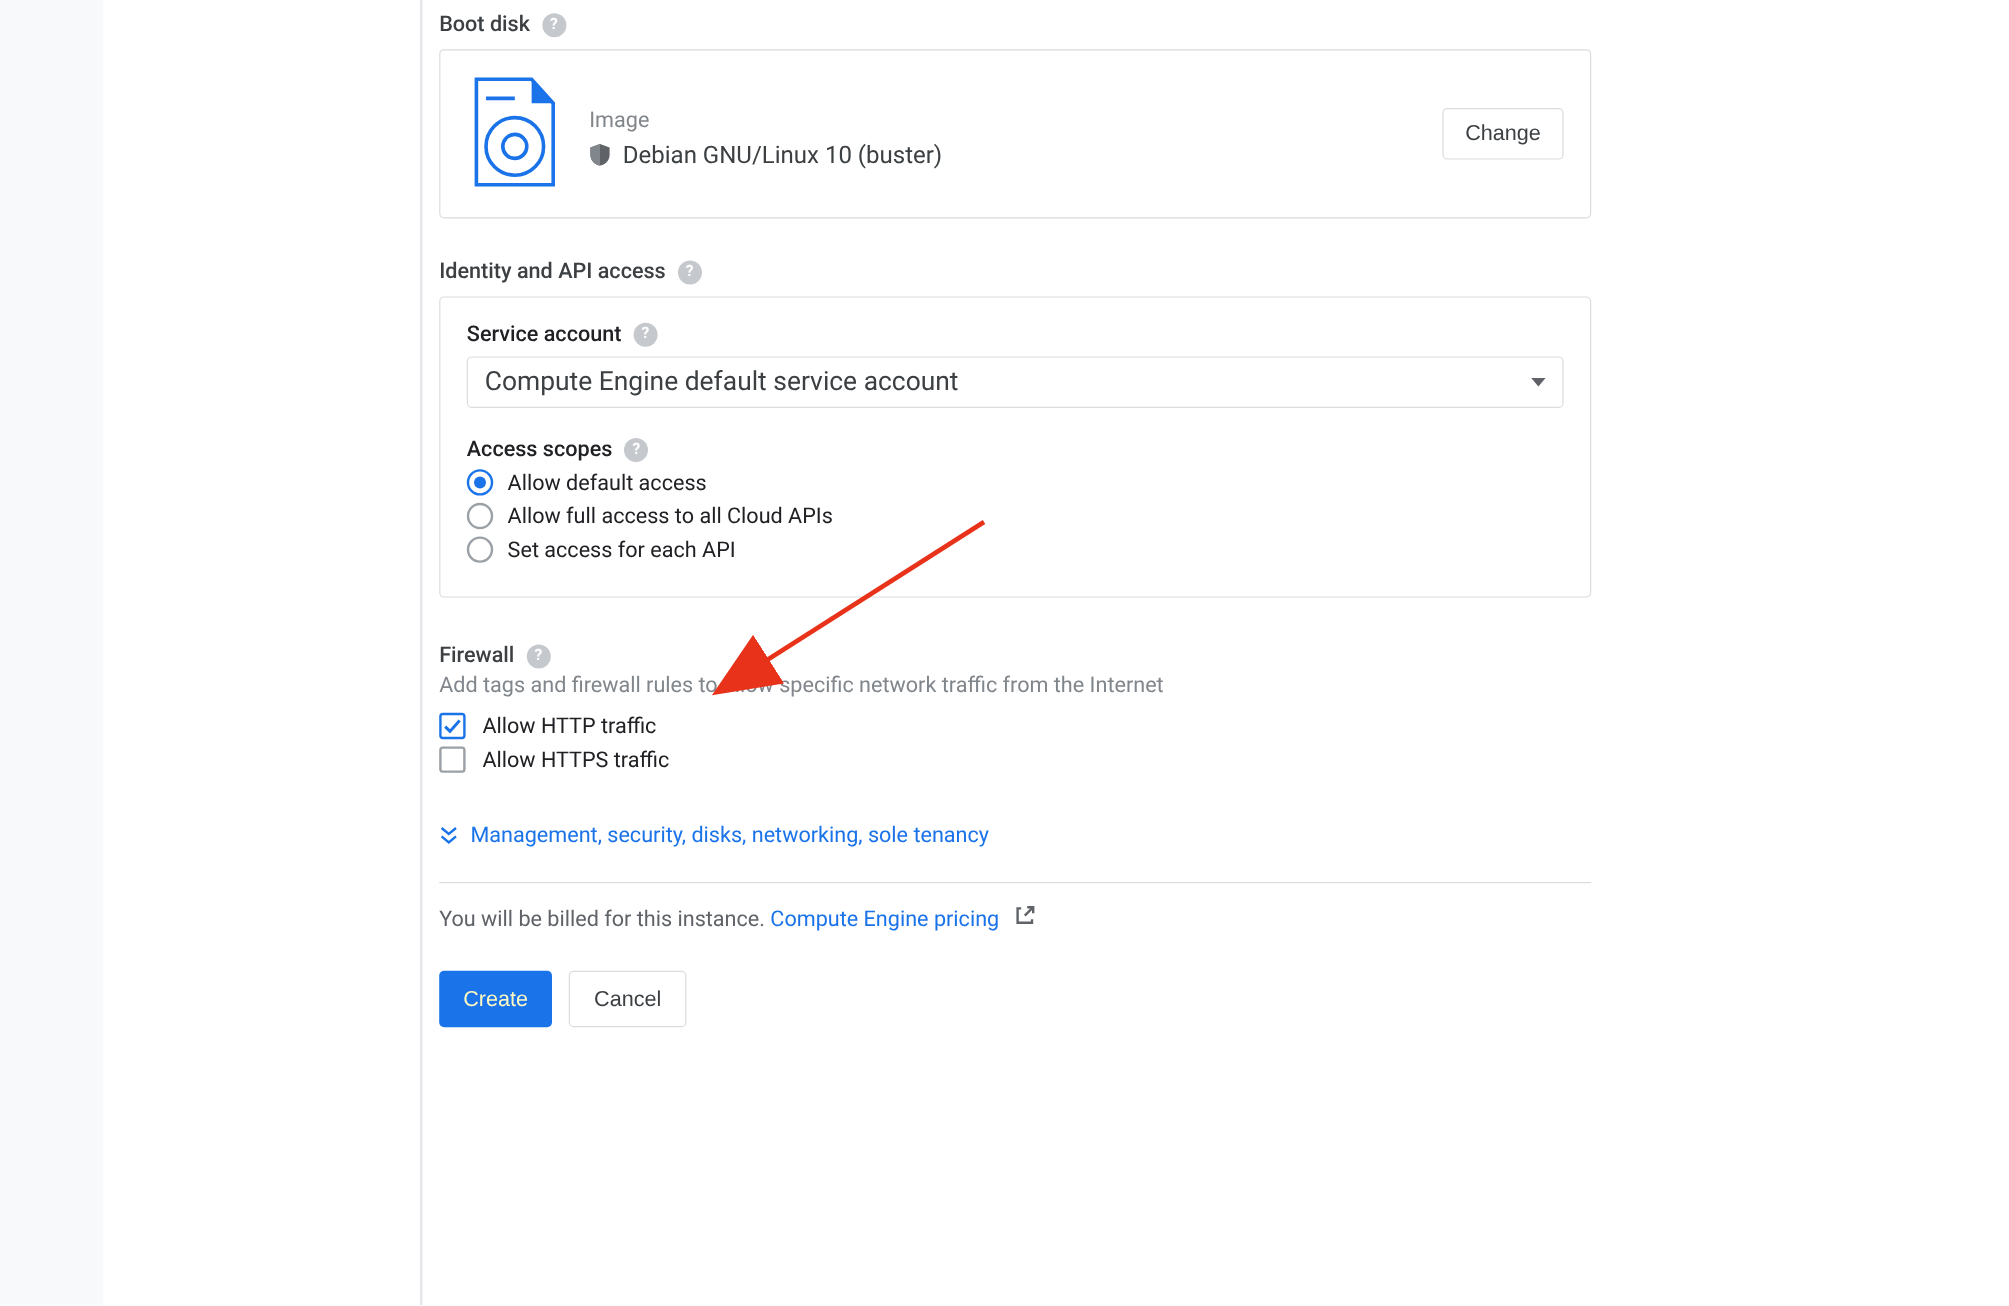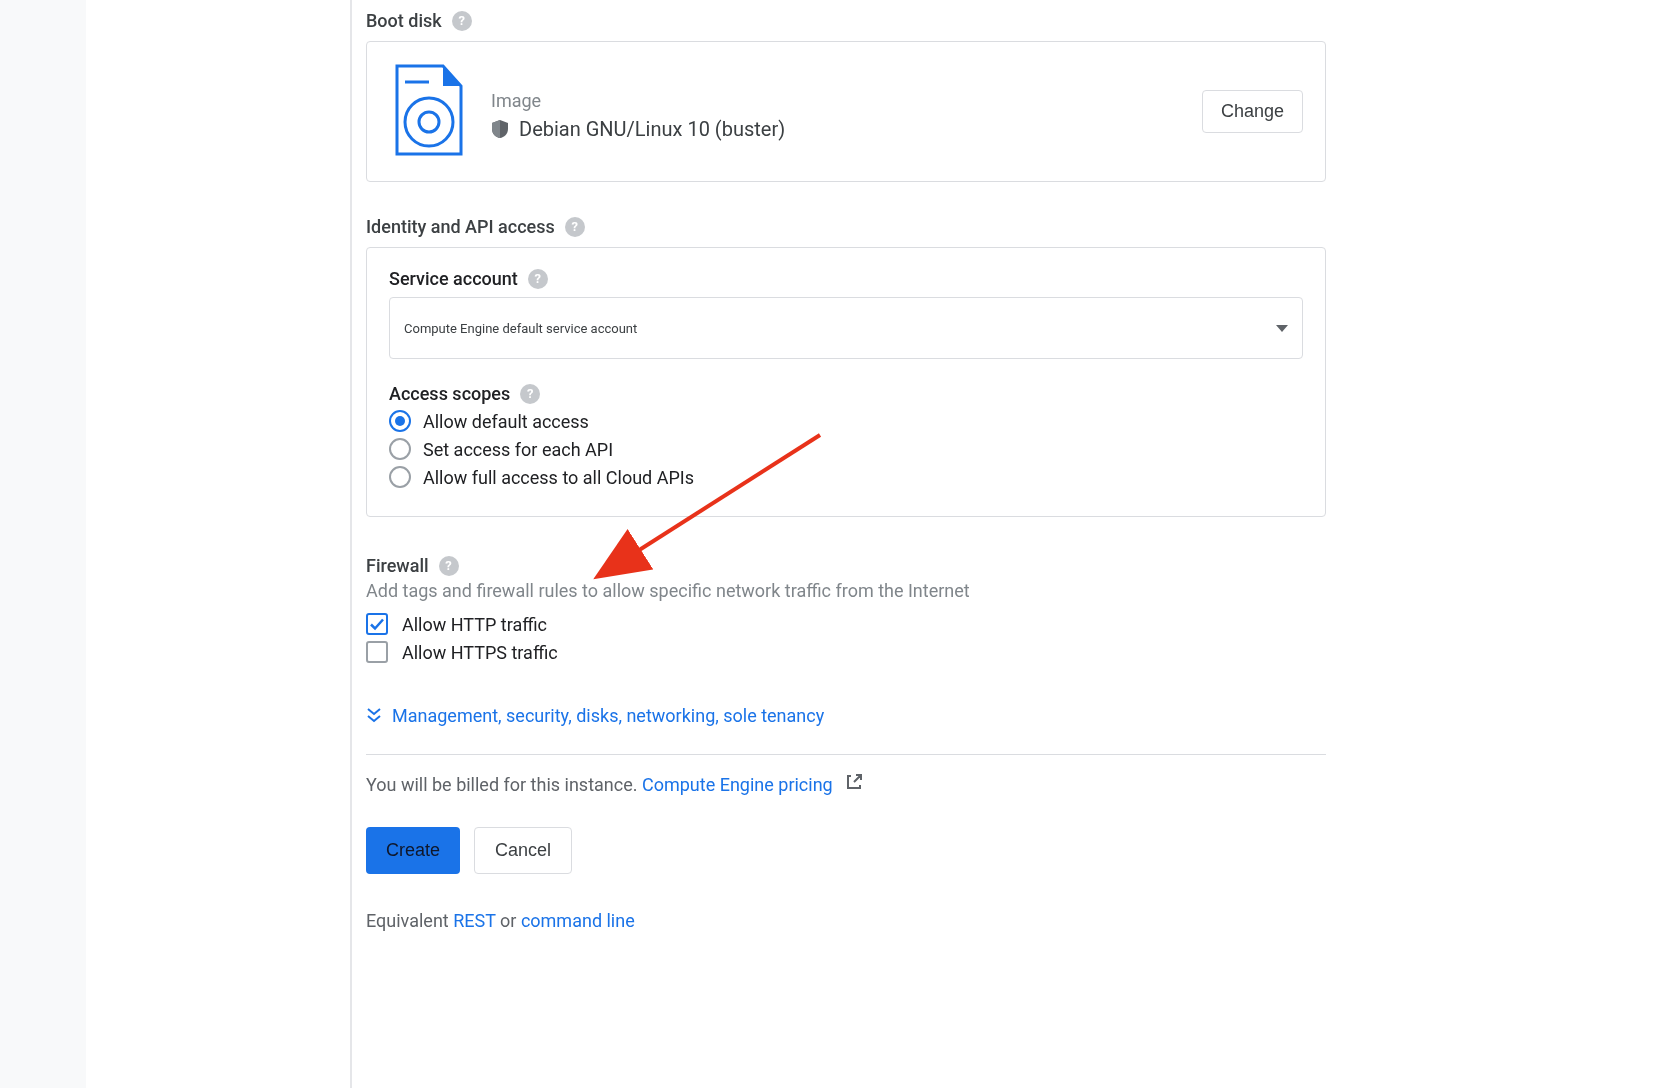--- a/index.html
+++ b/index.html
@@ -58,22 +58,22 @@
   
   .id-card {
     border:1px solid #dadce0; border-radius:4px;
     padding:20px 22px 28px 22px; margin-top:10px;
   }
   .field-label {
     font-size:18px; font-weight:500; display:flex; align-items:center; gap:10px;
   }
   .select {
     margin-top:8px; border:1px solid #dadce0; border-radius:4px;
-    height:62px; display:flex; align-items:center; justify-content:space-between;
-    padding:4px 14px; font-size:13px; color:#3c4043; cursor:pointer;
+    height:43px; display:flex; align-items:center; justify-content:space-between;
+    padding:4px 14px; font-size:22px; color:#3c4043; cursor:pointer;
   }
   .caret { width:0; height:0; border-left:6px solid transparent; border-right:6px solid transparent; border-top:7px solid #5f6368;}
   .scopes { margin-top:24px; }
   .radio-row { display:flex; align-items:center; gap:12px; margin-top:6px; font-size:18px;}
   .radio {
     width:22px; height:22px; border:2px solid #9aa0a6; border-radius:50%;
     display:inline-flex; align-items:center; justify-content:center; cursor:pointer;
   }
   .radio.selected { border-color:#1a73e8; }
   .radio.selected::after { content:""; width:10px; height:10px; background:#1a73e8; border-radius:50%; }
@@ -95,21 +95,21 @@
   .expander .chevs svg { display:block; }
 
   .hr { height:1px; background:#dadce0; margin-top:28px; }
 
   .billing { margin-top:18px; font-size:18px; color:#5f6368;}
   .link { color:#1a73e8; cursor:pointer; }
   .ext { display:inline-block; margin-left:8px; color:#5f6368;}
 
   .btn-row { display:flex; gap:14px; margin-top:32px; }
   .btn-primary {
-    background:#1a73e8; color:#0f172a; border:none; border-radius:4px;
+    background:#1a73e8; color:#fef9c3; border:none; border-radius:4px;
     font-size:18px; padding:0 20px; cursor:pointer;
   }
   .btn-secondary {
     background:#fff; color:#3c4043; border:1px solid #dadce0; border-radius:4px;
     font-size:18px; padding:12px 20px; cursor:pointer;
   }
 
   .equiv { margin-top:36px; font-size:18px; color:#5f6368; }
 
   
@@ -172,25 +172,25 @@
           <div class="field-label">
             <span>Access scopes</span>
             <span class="help">?</span>
           </div>
           <div class="radio-row">
             <span class="radio selected"></span>
             <span>Allow default access</span>
           </div>
           <div class="radio-row">
             <span class="radio"></span>
-            <span>Set access for each API</span>
+            <span>Allow full access to all Cloud APIs</span>
           </div>
           <div class="radio-row">
             <span class="radio"></span>
-            <span>Allow full access to all Cloud APIs</span>
+            <span>Set access for each API</span>
           </div>
         </div>
       </div>
     </div>
 
     <div class="firewall">
       <div class="section-title">
         <span>Firewall</span>
         <span class="help">?</span>
       </div>
@@ -231,23 +231,20 @@
             <path d="M6 3 H3 V15 H15 V12 M9 9 L16 2 M11 2 H16 V7" fill="none" stroke="#5f6368" stroke-width="2"></path>
           </svg>
       </span>
     </div>
 
     <div class="btn-row">
       <button class="btn-primary">Create</button>
       <button class="btn-secondary">Cancel</button>
     </div>
 
-    <div class="equiv">
-      <span>Equivalent </span><span class="link">REST</span><span> or </span><span class="link">command line</span>
-    </div>
 
   </div>
 
   <svg class="arrow-svg" width="1674" height="1088">
     <defs>
       <marker id="ah" markerWidth="14" markerHeight="12" refX="12" refY="6" orient="auto">
         <path d="M0 0 L14 6 L0 12 Z" fill="#e8321a"></path>
       </marker>
     </defs>
     <line x1="820" y1="435" x2="600" y2="575" stroke="#e8321a" stroke-width="4" marker-end="url(#ah)"></line>

